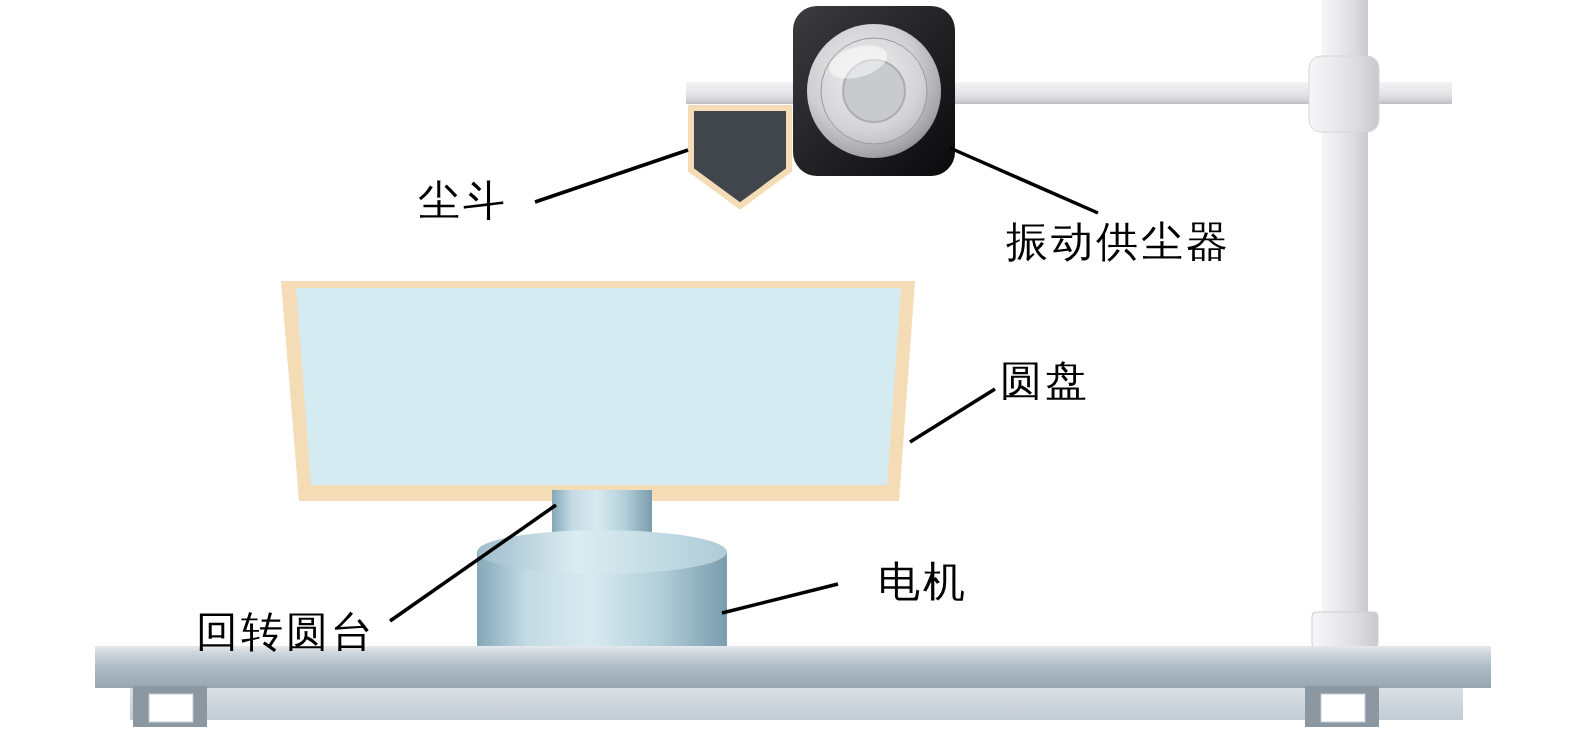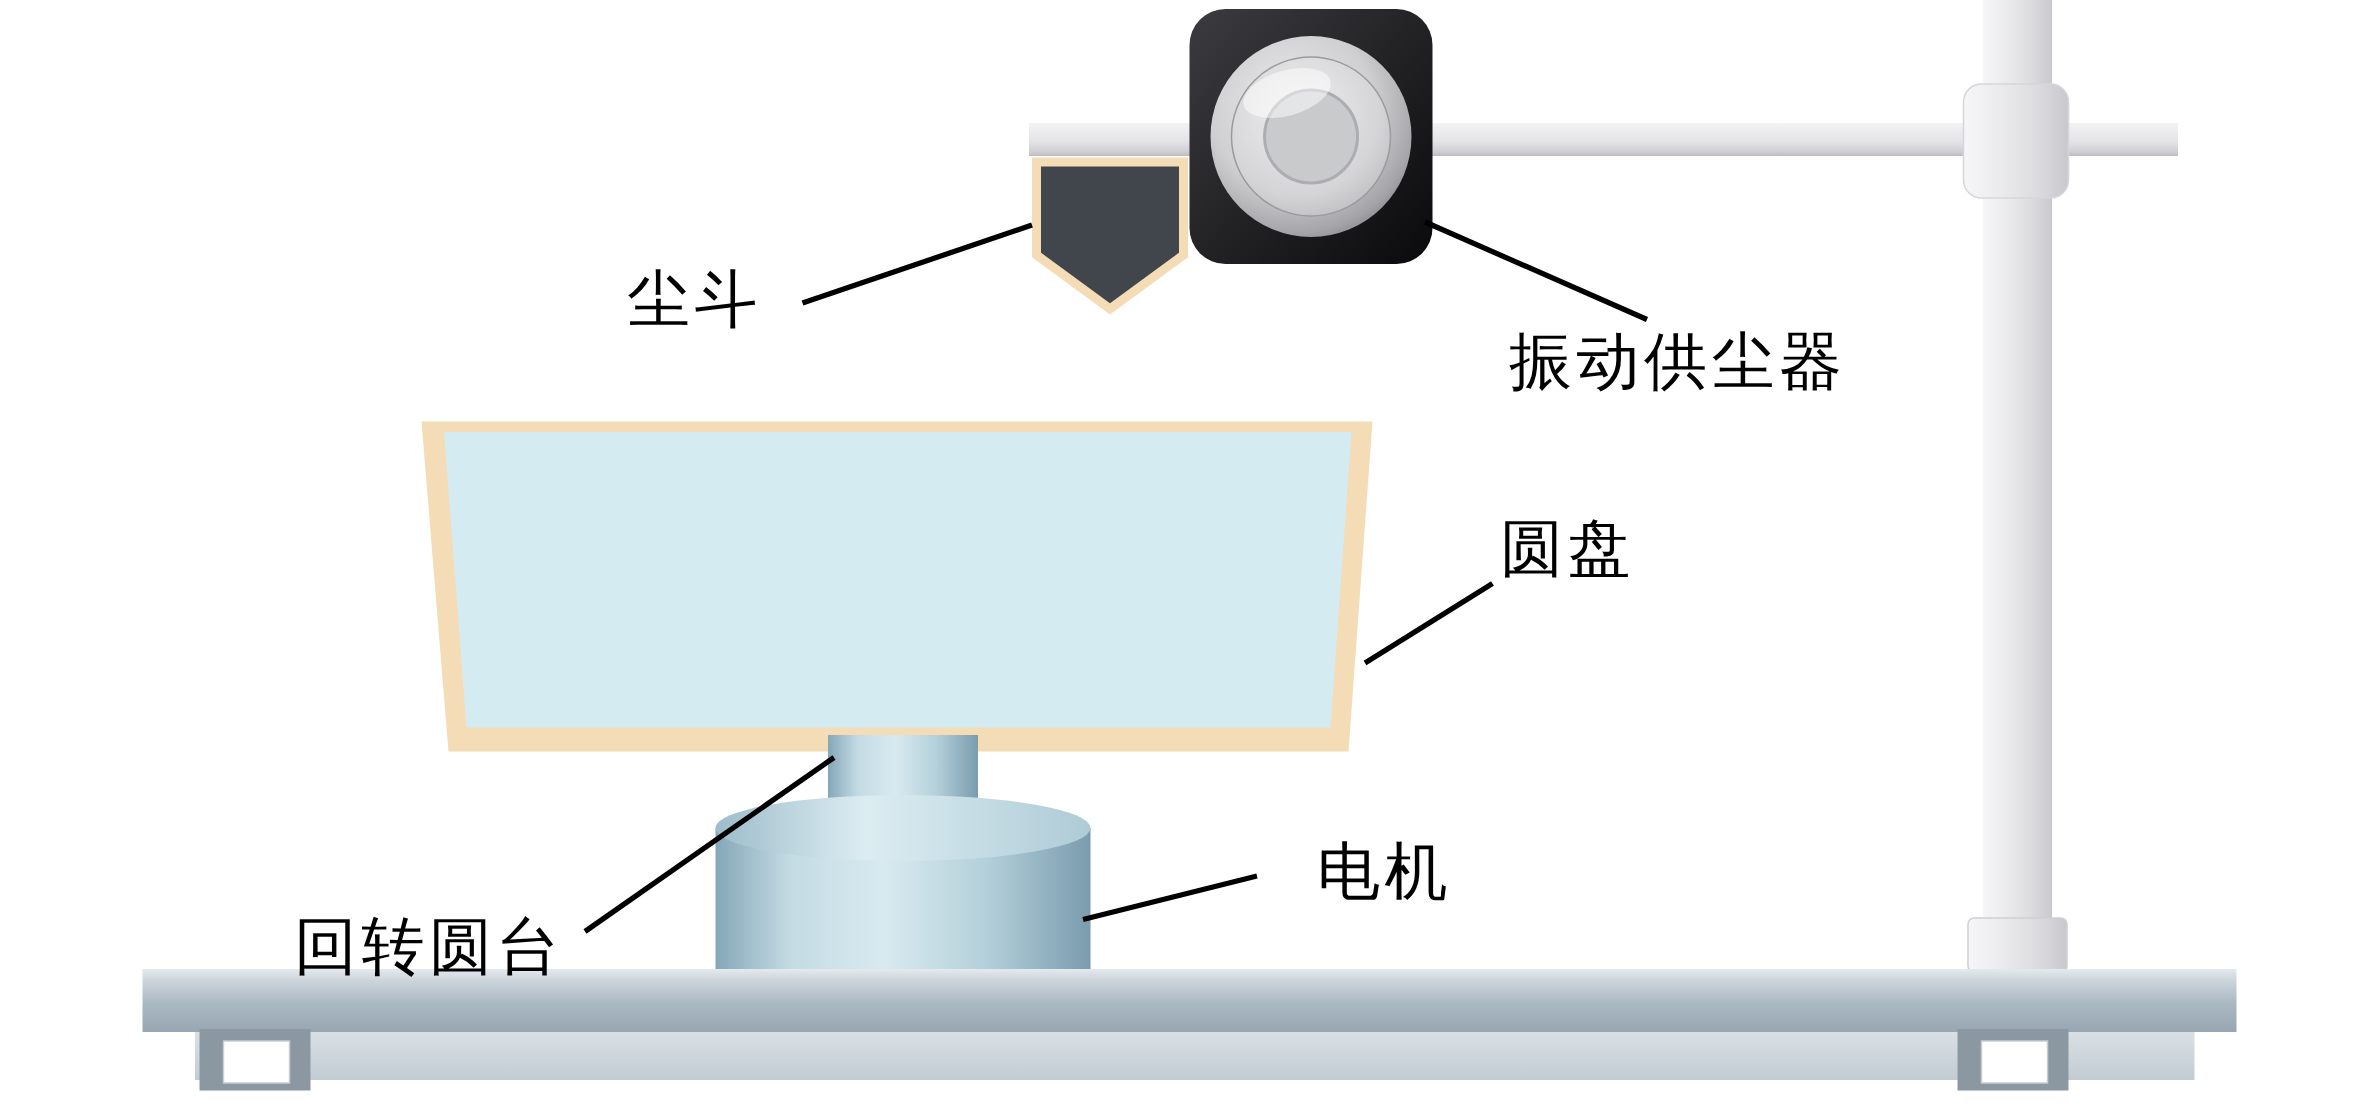--- a/index.html
+++ b/index.html
@@ -25,21 +25,21 @@
     position: absolute;
     font-size: 42px;
     line-height: 1;
     color: #000000;
     letter-spacing: 3px;
     white-space: nowrap;
     user-select: none;
   }
   .lbl-hopper    { left: 418px;  top: 180px; }
   .lbl-feeder    { left: 1006px; top: 221px; }
-  .lbl-disc      { left: 1000px; top: 346px; text-align: right; }
+  .lbl-disc      { left: 1000px; top: 360px; text-align: right; }
   .lbl-turntable { left: 196px;  top: 611px; }
   .lbl-motor     { left: 842px;  top: 561px; margin-left: 36px; }
 </style>
 </head>
 <body>
 
 <div id="stage">
 
   <svg width="1575" height="743" viewBox="0 0 1575 743">
     <defs>

